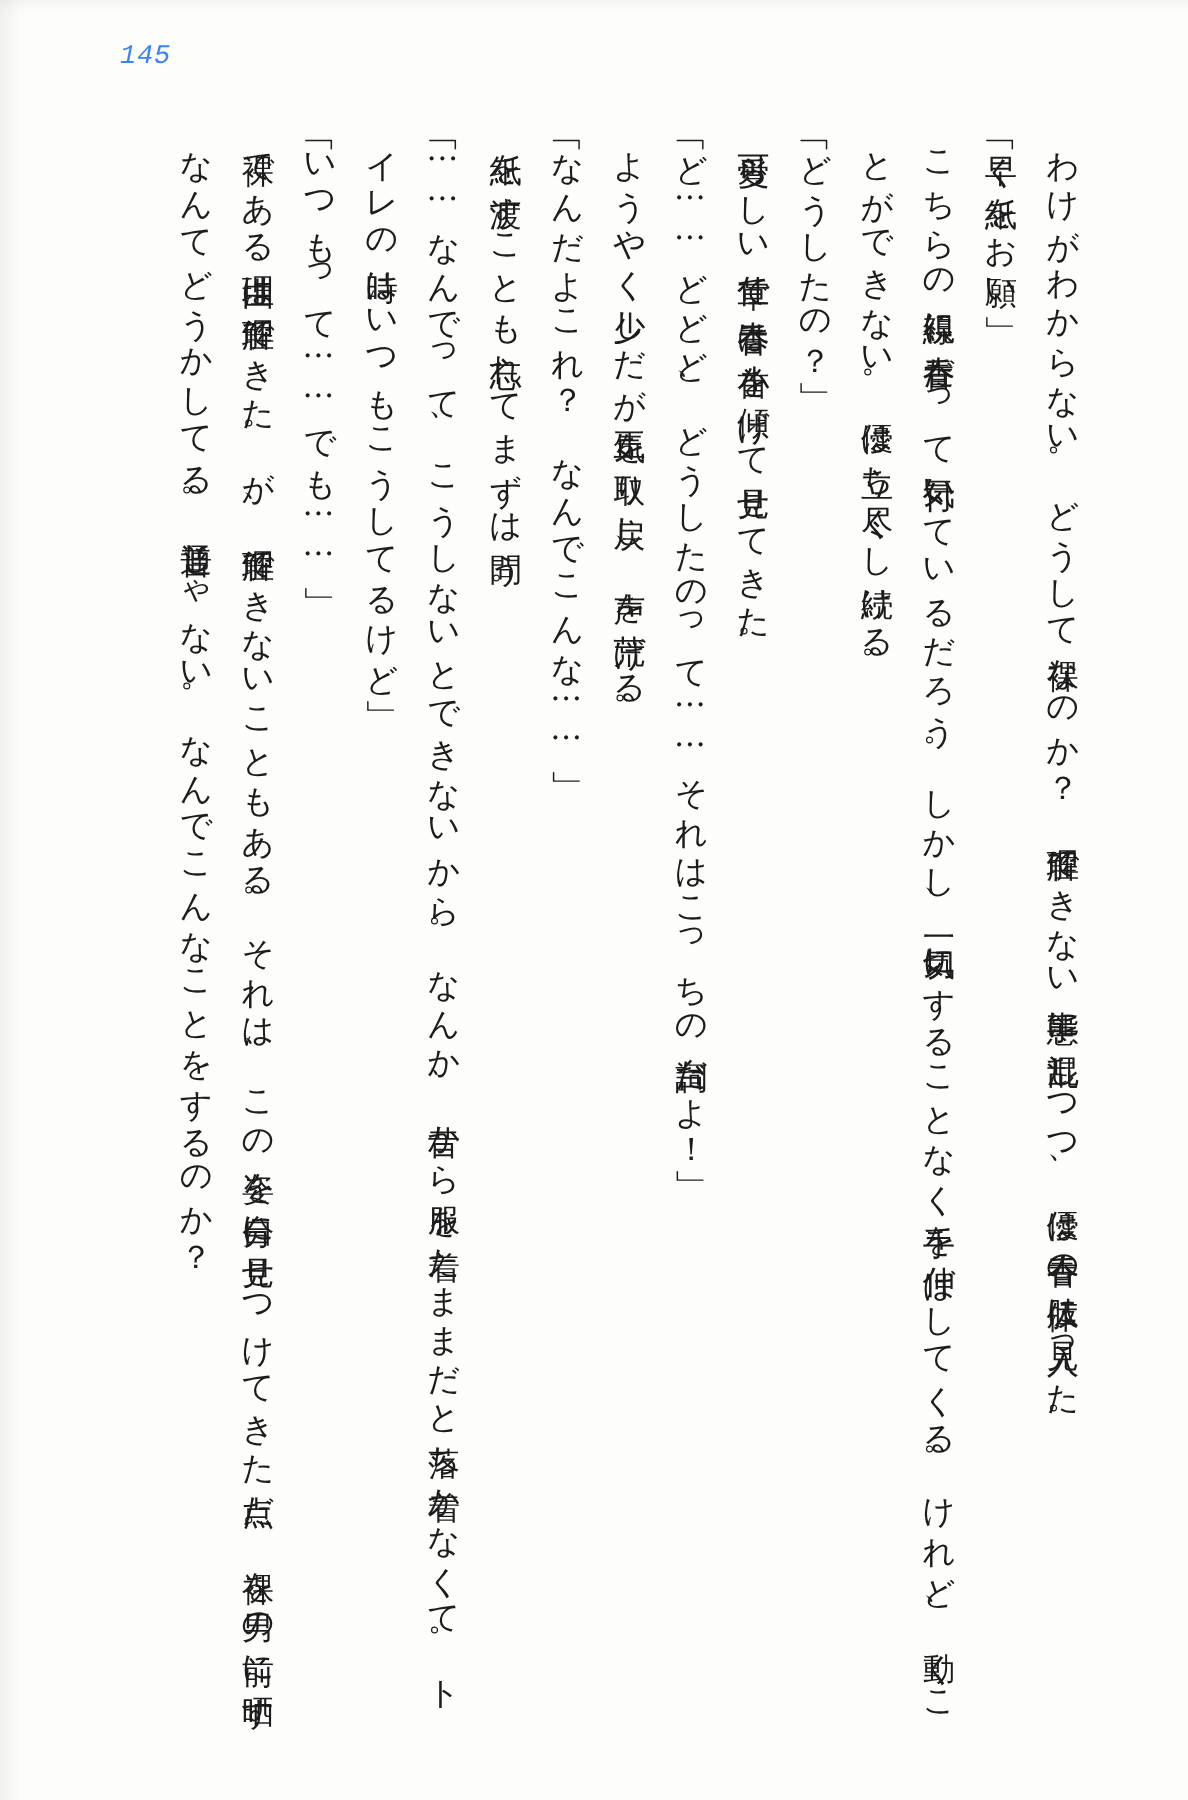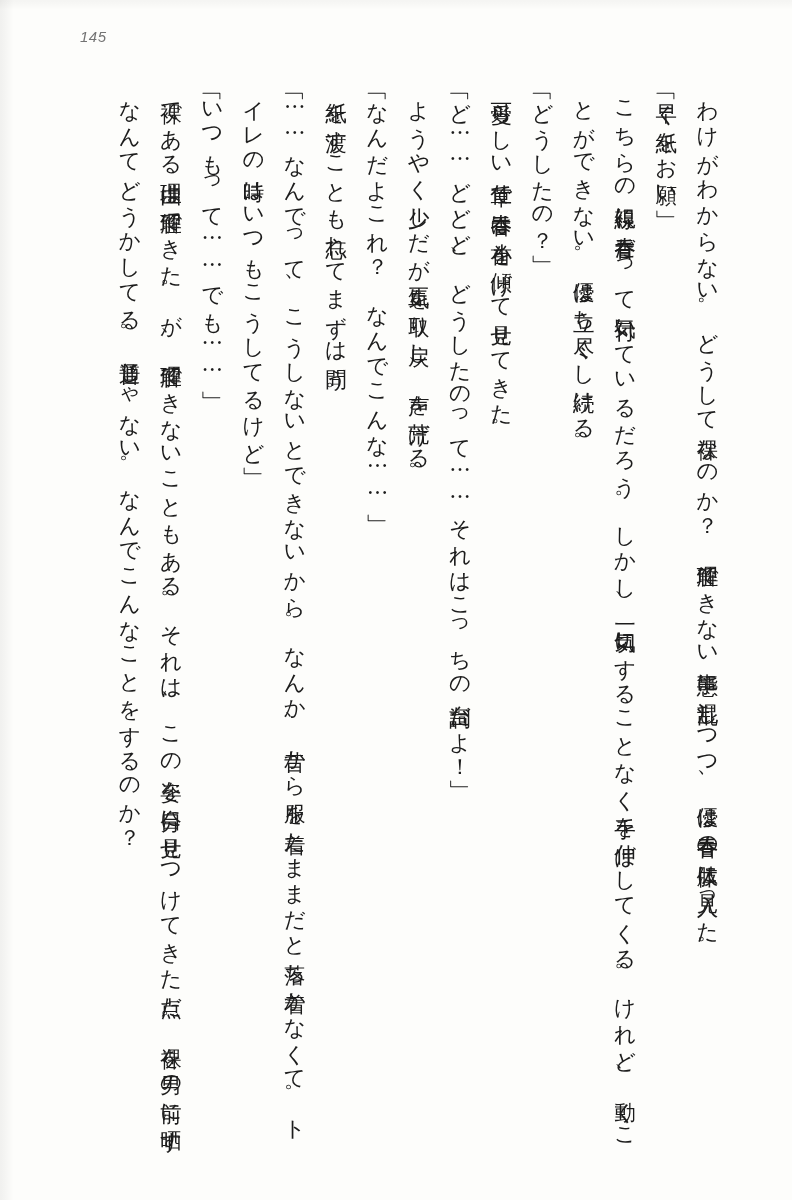--- a/index.html
+++ b/index.html
@@ -17,24 +17,24 @@
   }
   .page {
     position: absolute;
     inset: 0;
     background: #fdfdfb;
   }
   .page-number {
     position: absolute;
     top: 28px;
     left: 80px;
-    font-size: 15px;
-    font-family: Liberation Sans, sans-serif;
+    font-size: 18px;
+    font-family: Liberation Mono, monospace;
     font-style: italic;
-    color: #737373;
+    color: #3b82f6;
     letter-spacing: 0.5px;
   }
   
   .body-text {
     position: absolute;
     top: 86px;
     right: 64px;
     height: 1070px;
     width: 672px;
     writing-mode: vertical-rl;

